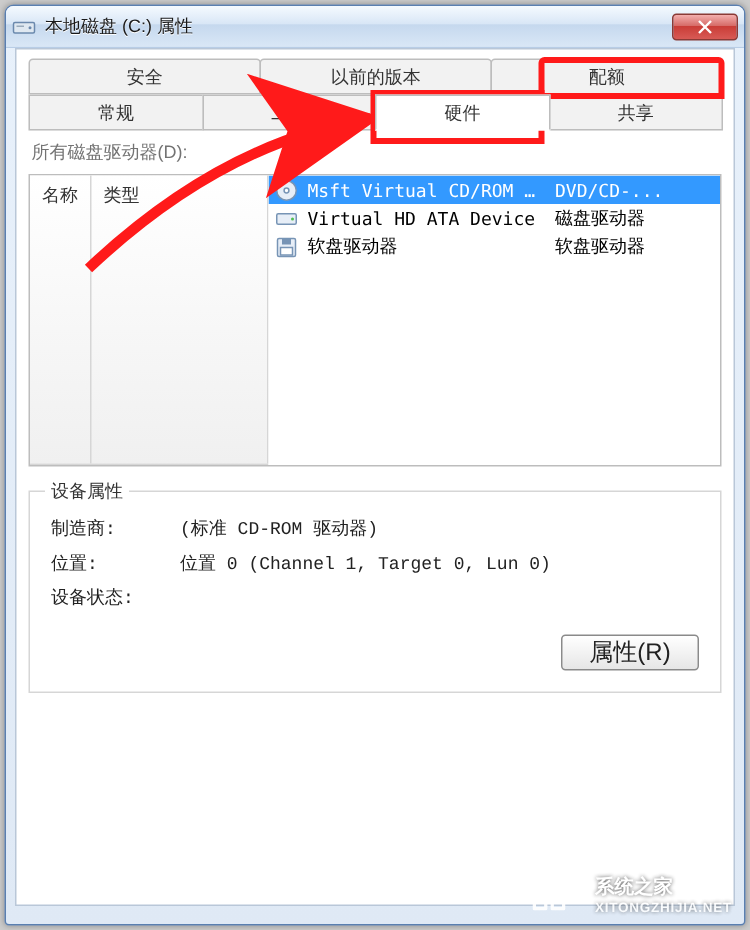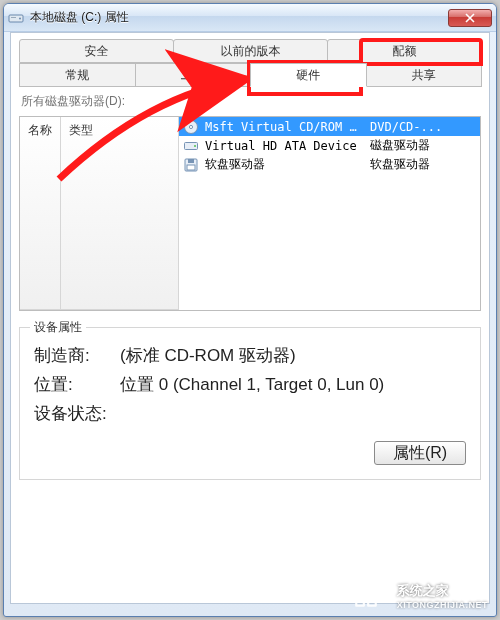--- a/index.html
+++ b/index.html
@@ -105,21 +105,21 @@
   .row .n{flex:1;white-space:nowrap;overflow:hidden;text-overflow:ellipsis}
   .row .t{width:118px;padding-left:8px;white-space:nowrap;overflow:hidden;text-overflow:ellipsis}
   .group {
     border:1px solid #d6d6d6;
     padding:10px 14px 14px;
     position:relative;
   }
   .group .legend{
     position:absolute;top:-9px;left:10px;background:#fff;padding:0 4px;color:#333;
   }
-  .kv{display:flex;margin:6px 0;font-family:Liberation Sans, sans-serif;font-size:17px}
+  .kv{display:flex;margin:6px 0;font-family:Liberation Mono, monospace;font-size:12px}
   .kv .k{width:86px;color:#222}
   .kv .v{color:#222}
   .btnrow{display:flex;justify-content:flex-end;margin-top:16px}
   .btn{
     min-width:92px;height:24px;
     display:flex;align-items:center;justify-content:center;
     background:linear-gradient(to bottom,#fff,#e6e6e6);
     border:1px solid #8a8a8a;border-radius:3px;
     font-size:16px;color:#222;
   }

